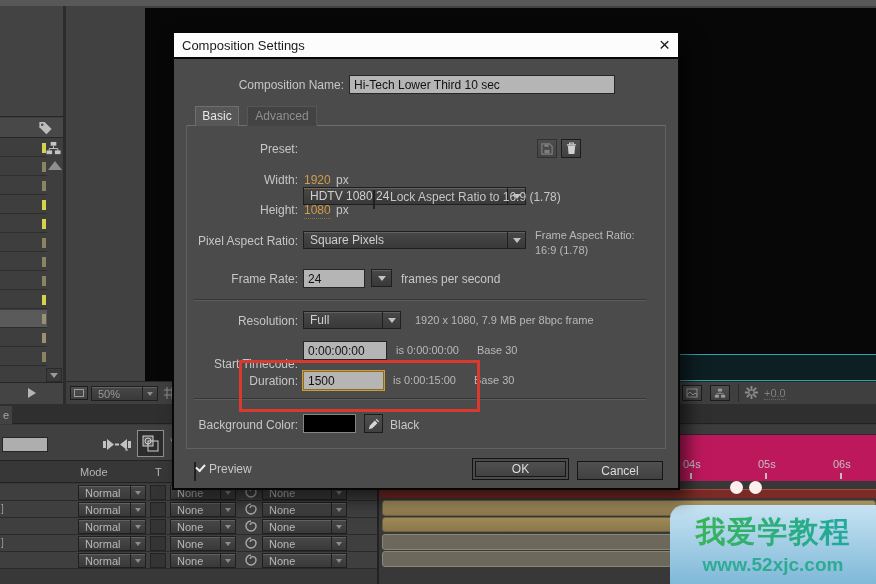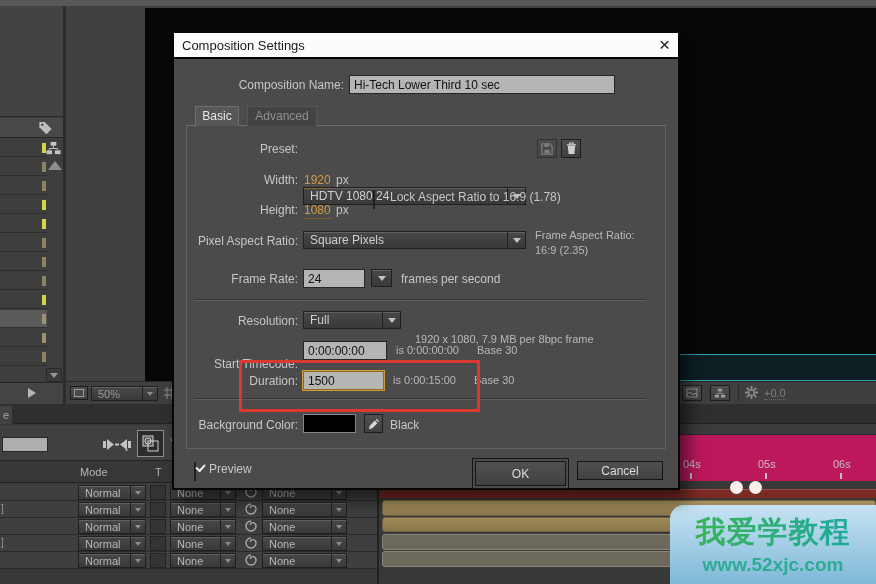--- a/index.html
+++ b/index.html
@@ -409,21 +409,21 @@
 
       
       <span class="abs lbl rightlbl" style="left:0;top:173px;width:124px;">Pixel Aspect Ratio:</span>
       <div class="abs dd" style="left:129px;top:170px;width:223px;">
         <span class="txt">Square Pixels</span>
         <span class="arr">
             <span class="tri-down"></span>
           </span>
       </div>
       <span class="abs small" style="left:361px;top:168px;">Frame Aspect Ratio:</span>
-      <span class="abs small" style="left:361px;top:183px;">16:9 (2.35)</span>
+      <span class="abs small" style="left:361px;top:183px;">16:9 (1.78)</span>
 
       
       <span class="abs lbl rightlbl" style="left:0;top:211px;width:124px;">Frame Rate:</span>
       <input class="abs inp" style="left: 129px; top: 208px; width: 62px;" value="24">
       <div class="abs dd" style="left:197px;top:208px;width:21px;">
         <span class="arr" style="border-left:none;width:100%;">
             <span class="tri-down"></span>
           </span>
       </div>
       <span class="abs lbl" style="left:227px;top:211px;">frames per second</span>
@@ -431,21 +431,21 @@
       <div class="abs sep" style="left:20px;top:238px;width:452px;"></div>
 
       
       <span class="abs lbl rightlbl" style="left:0;top:253px;width:124px;">Resolution:</span>
       <div class="abs dd" style="left:129px;top:250px;width:98px;">
         <span class="txt">Full</span>
         <span class="arr">
             <span class="tri-down"></span>
           </span>
       </div>
-      <span class="abs small" style="left:241px;top:253px;margin-top:19px;">1920 x 1080, 7.9 MB per 8bpc frame</span>
+      <span class="abs small" style="left:241px;top:253px;">1920 x 1080, 7.9 MB per 8bpc frame</span>
 
       
       <span class="abs lbl rightlbl" style="left:0;top:283px;width:124px;margin-top:13px;">Start Timecode:</span>
       <input class="abs inp" style="left: 129px; top: 280px; width: 84px;" value="0:00:00:00">
       <span class="abs small" style="left:222px;top:283px;">is 0:00:00:00</span>
       <span class="abs small" style="left:303px;top:283px;">Base 30</span>
 
       
       <span class="abs lbl rightlbl" style="left:0;top:313px;width:124px;">Duration:</span>
       <input class="abs inp focused" style="left: 129px; top: 310px; width: 81px;" value="1500">
@@ -463,18 +463,18 @@
       <span class="abs iconbtn" style="left:190px;top:353px;width:19px;height:19px;">
         <svg width="12" height="12" viewBox="0 0 14 14">
             <path d="M1 13l1-4 6-6 3 3-6 6zM9 2l1-1 3 3-1 1" fill="#d6d6d6"></path>
           </svg>
       </span>
       <span class="abs lbl" style="left:216px;top:357px;">Black</span>
 
       
       <span class="abs cb lite checked" style="left:18px;top:402px;"></span>
       <span class="abs lbl" style="left:35px;top:401px;">Preview</span>
-      <div class="abs btn default" style="left:301px;top:400px;width:91px;height:25px;">OK</div>
+      <div class="abs btn default" style="left:301px;top:400px;width:91px;height:16px;">OK</div>
       <div class="abs btn" style="left:403px;top:400px;width:86px;height:19px;">Cancel</div>
     </div>
   </div>
 
 </div>
 
 </body></html>

